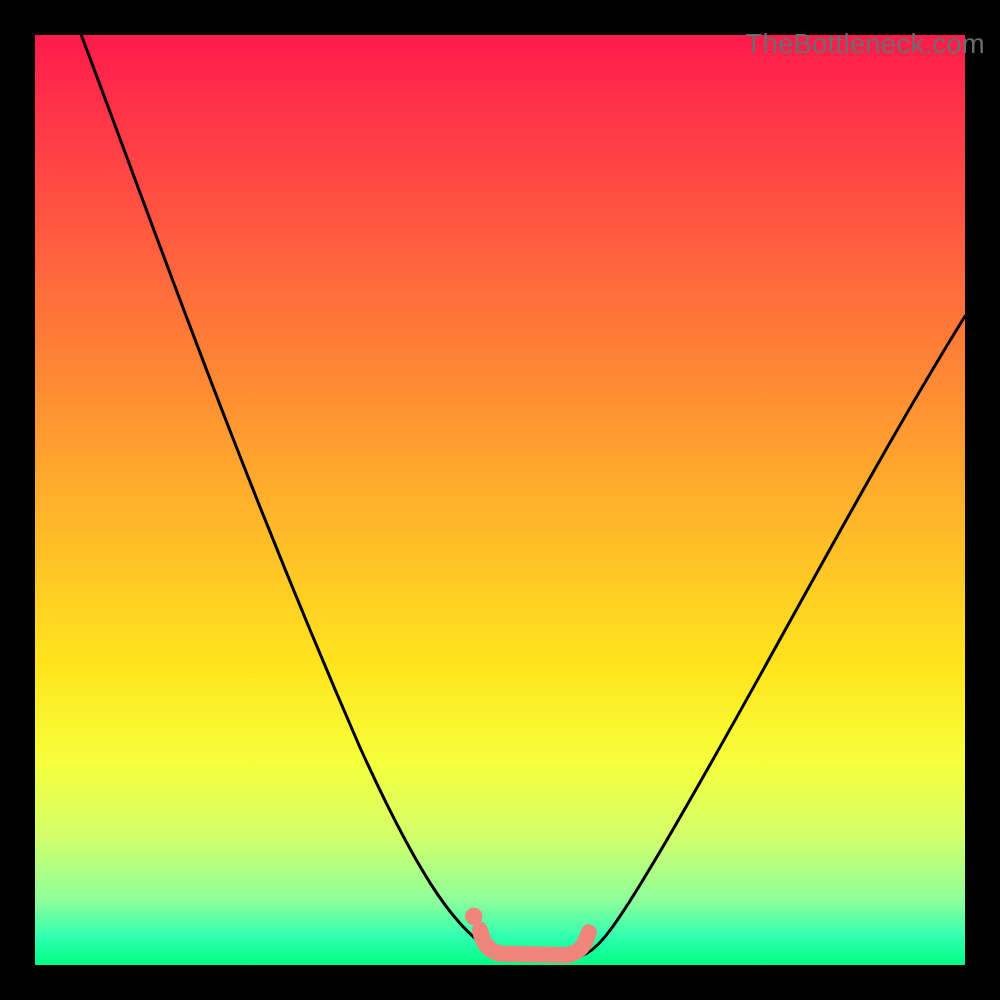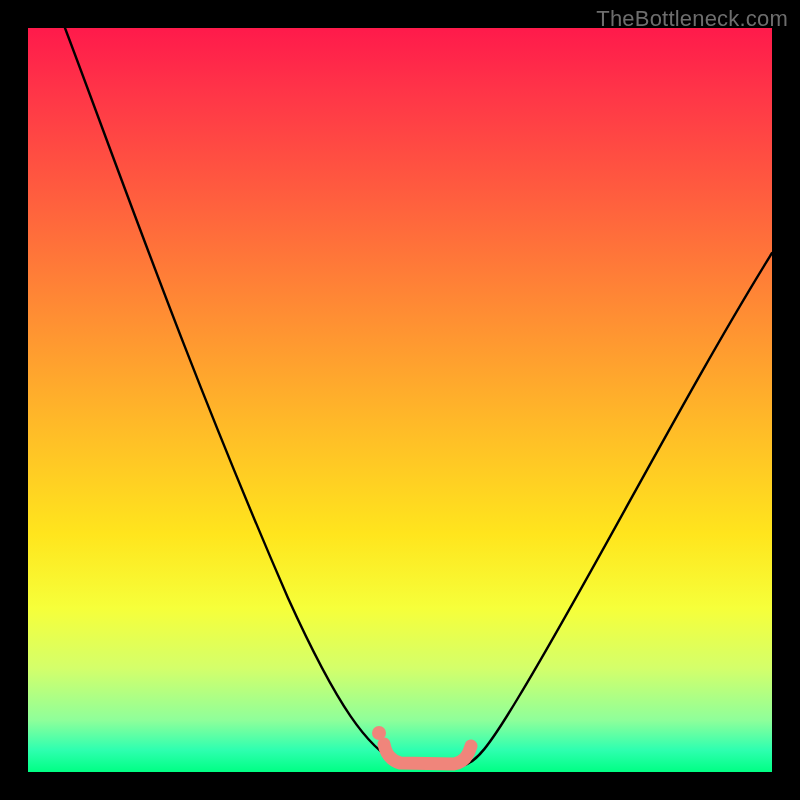--- a/index.html
+++ b/index.html
@@ -42,21 +42,21 @@
   }
   .svg-layer {
     position: absolute;
     left: 28px;
     top: 28px;
     width: 744px;
     height: 744px;
   }
   .watermark {
     position: absolute;
-    top: 6px;
+    top: 22px;
     right: 12px;
     font-family: Arial, Helvetica, sans-serif;
     font-size: 22px;
     color: #6d6d6d;
     letter-spacing: 0.2px;
     user-select: none;
   }
 </style>
 </head>
 <body>

